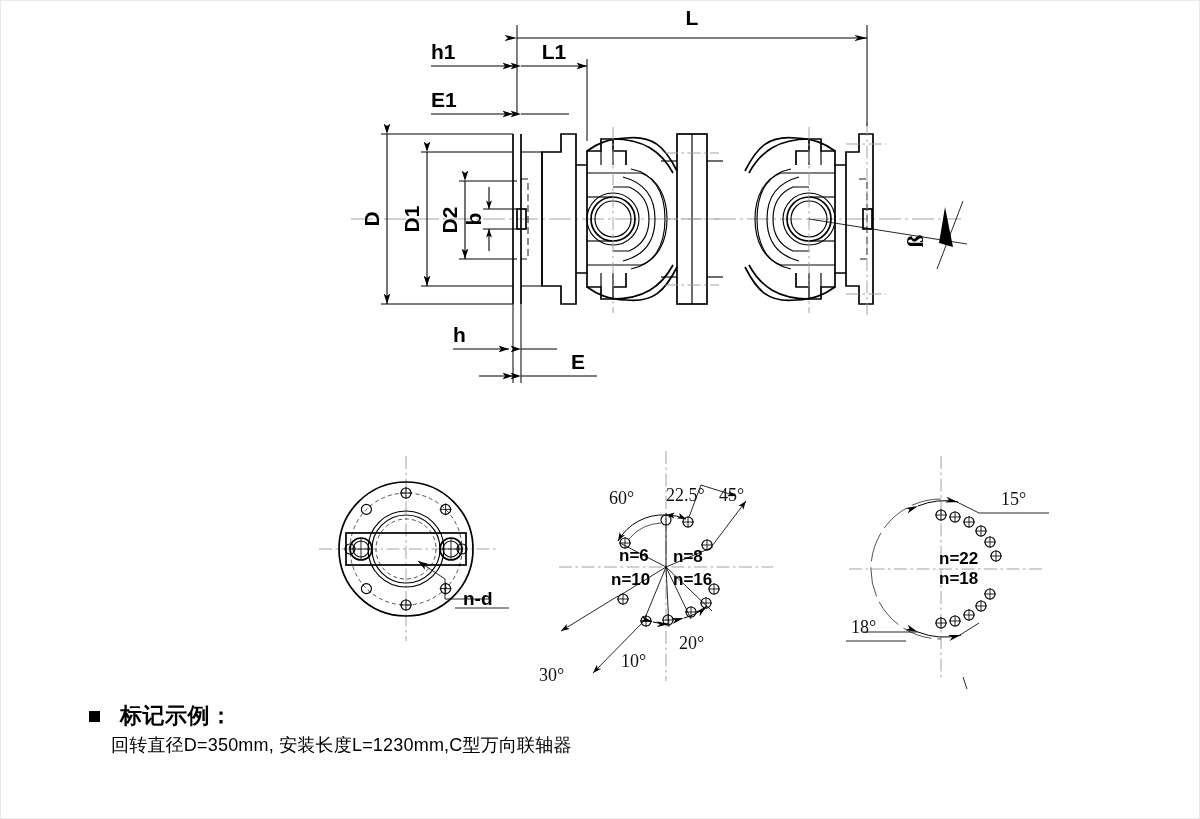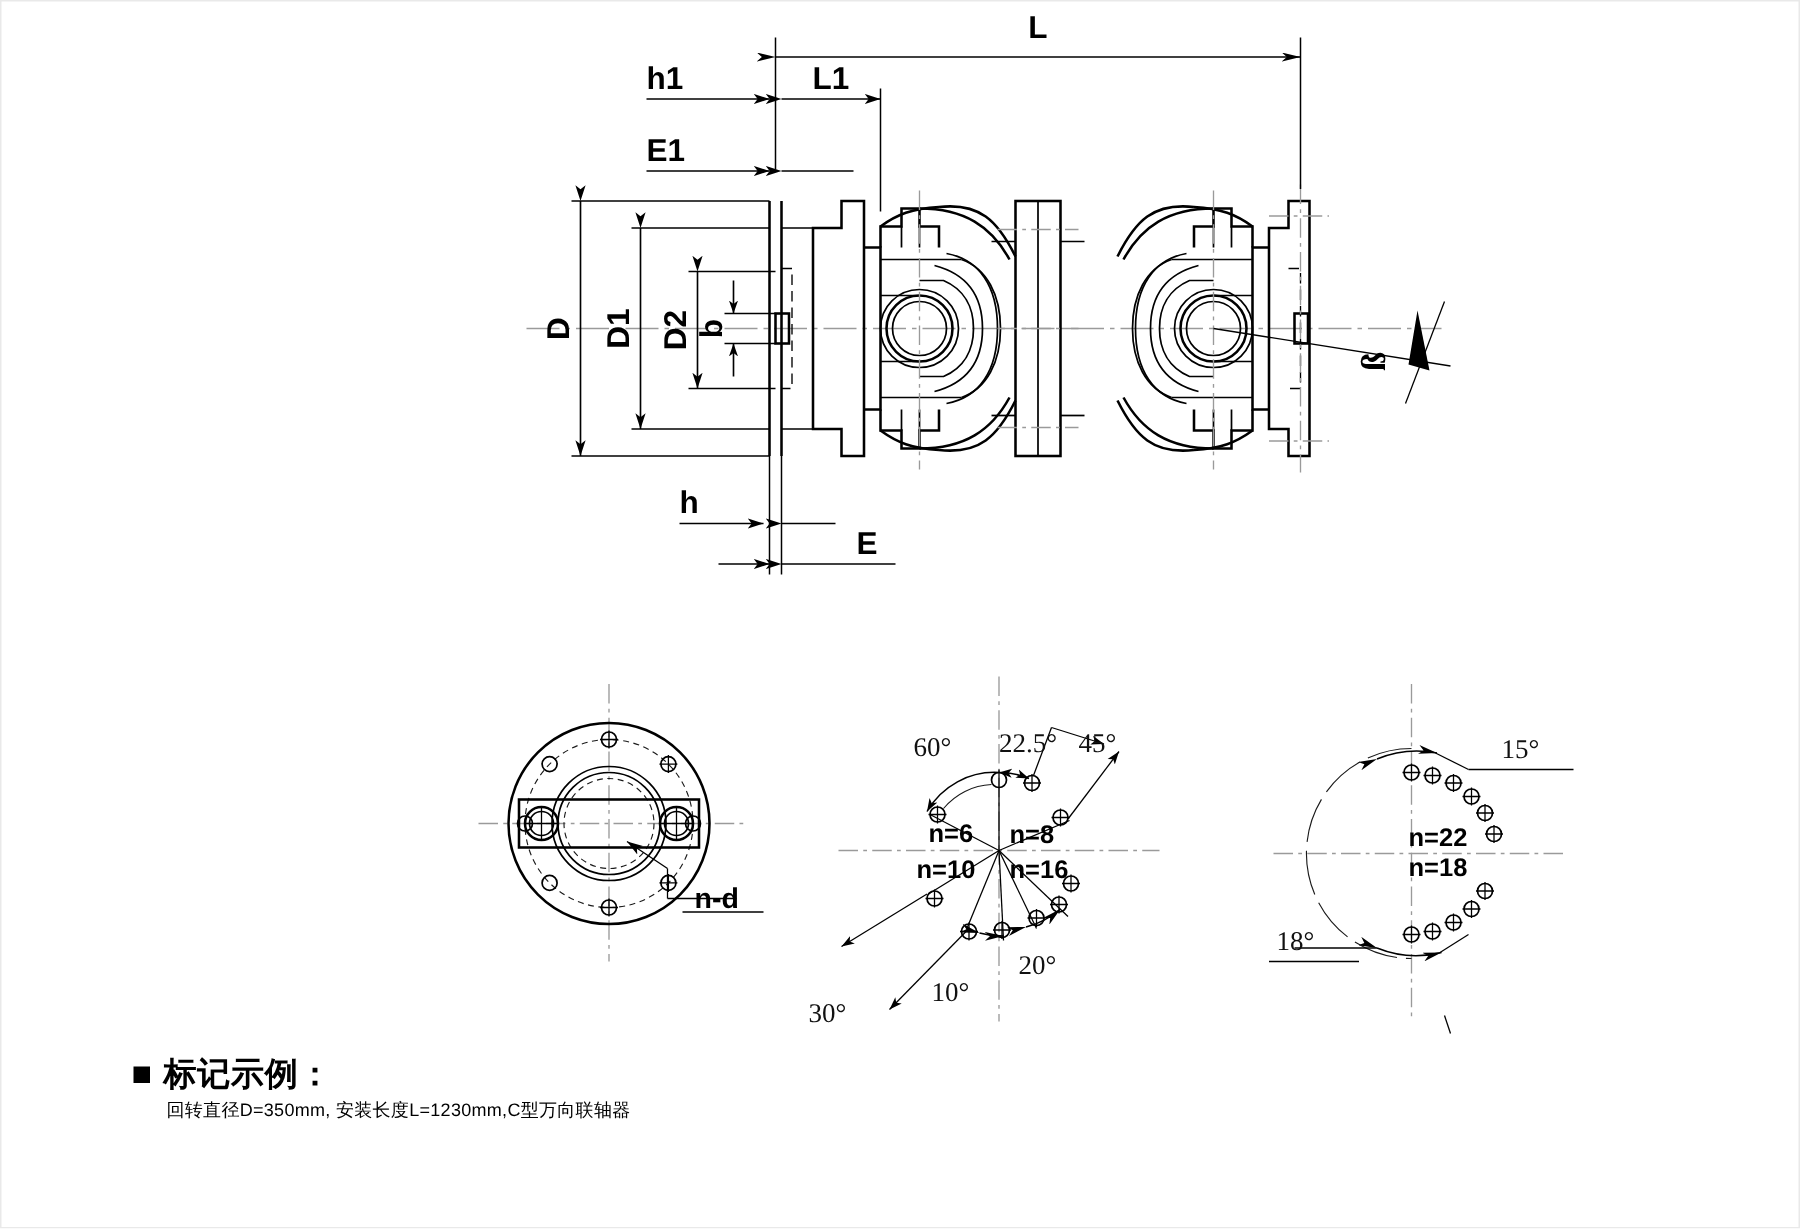--- a/index.html
+++ b/index.html
@@ -18,24 +18,24 @@
   .ln-fine{stroke:#000;fill:none;stroke-width:0.85;}
   .ln-thin{stroke:#1a1a1a;fill:none;stroke-width:0.75;}
   .cl{stroke:#9a9a9a;fill:none;stroke-width:0.9;stroke-dasharray:22 4 3 4;}
   .cl2{stroke:#9a9a9a;fill:none;stroke-width:0.9;stroke-dasharray:13 3.5 2.5 3.5;}
   .hid{stroke:#000;fill:none;stroke-width:0.9;stroke-dasharray:7 4;}
   .dimln{stroke:#000;fill:none;stroke-width:1.1;}
   .extln{stroke:#000;fill:none;stroke-width:1.0;}
   .arcd{stroke:#000;fill:none;stroke-width:1.0;}
   .fillblk{fill:#000;}
   #notes{position:absolute;left:0;top:700px;width:1200px;}
-  .note-hd{display:flex;align-items:center;gap:9px;padding-left:88px;}
+  .note-hd{display:flex;align-items:center;gap:20px;padding-left:88px;}
   .sq{width:11px;height:11px;background:#000;display:inline-block;}
   .note-hd-txt{font-size:22px;font-weight:700;letter-spacing:.5px;}
-  .note-line{padding-left:110px;font-size:12px;line-height:1.62;letter-spacing:.2px;}
+  .note-line{padding-left:110px;font-size:18px;line-height:1.62;letter-spacing:.2px;}
 </style>
 </head>
 <body>
 
 <div id="sheet">
 
 <svg width="1200" height="819" viewBox="0 0 1200 819">
   <defs>
     <marker id="ar" markerWidth="11" markerHeight="8" refX="10.5" refY="4" orient="auto" markerUnits="userSpaceOnUse">
       <path d="M0,0.6 L10.5,4 L0,7.4 L2.6,4 Z" class="fillblk"></path>

